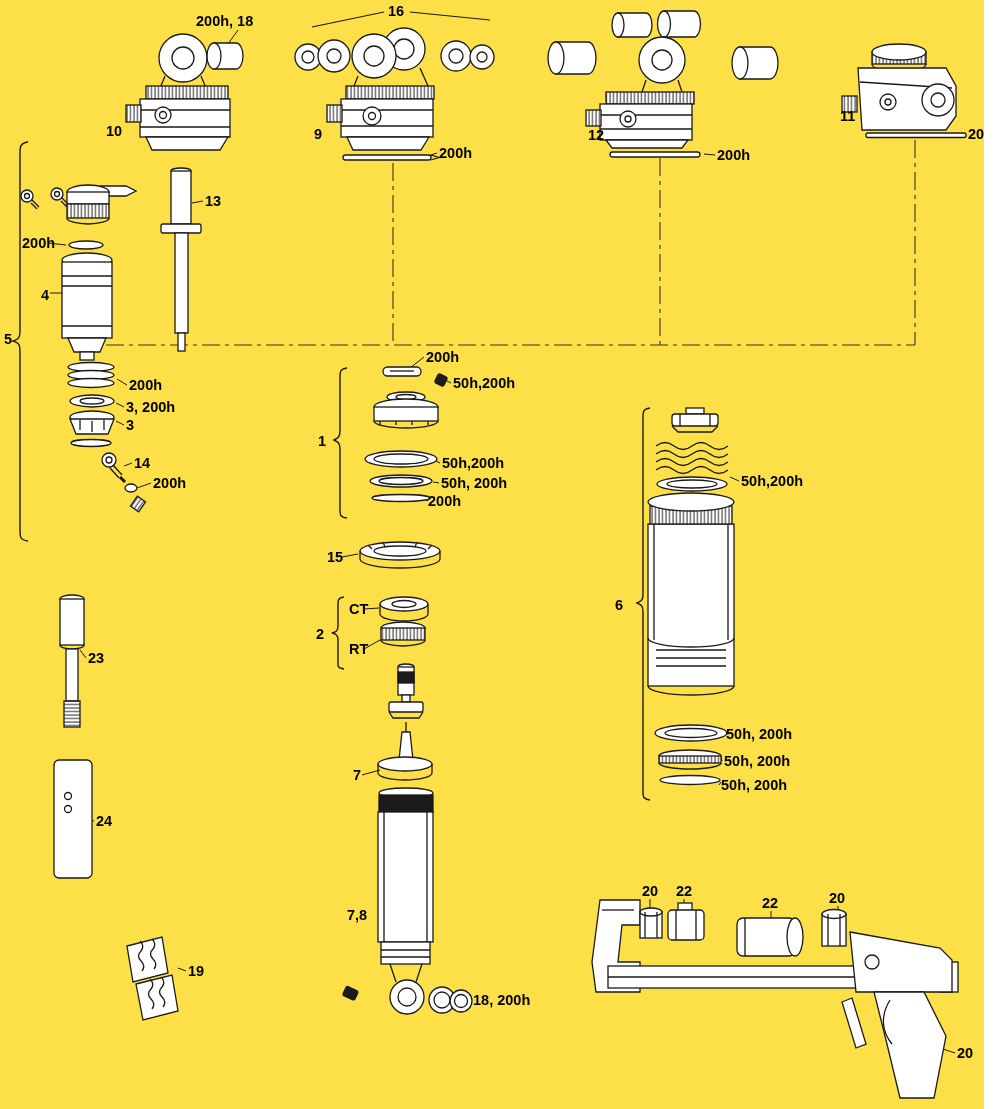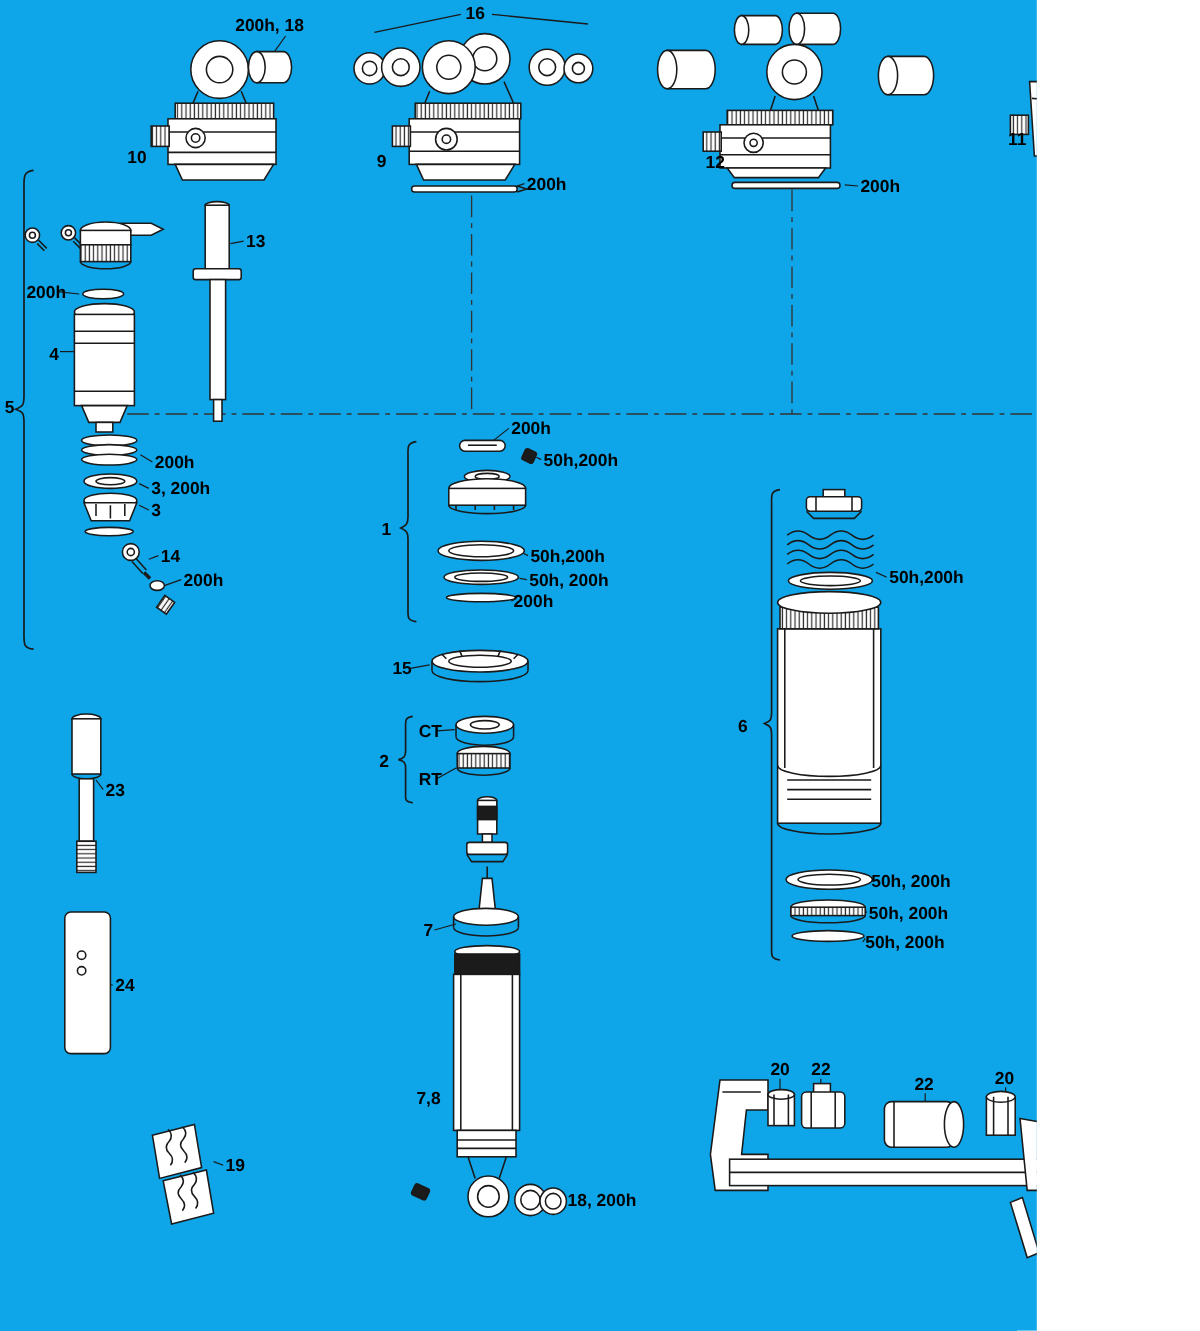--- a/index.html
+++ b/index.html
@@ -1,16 +1,16 @@
 <!DOCTYPE html>
 <html><head>
 <meta charset="utf-8">
 <style>
   html,body{margin:0;padding:0;background:#ffffff;}
-  .canvas{position:relative;width:864px;height:1109px;background:#0ea5e9;overflow:hidden;}
+  .canvas{position:relative;width:984px;height:1109px;background:#fde047;overflow:hidden;}
   svg text{
     font-family:"Liberation Sans", sans-serif;
     font-weight:700;
     font-size:14.5px;
   }
 </style>
 </head>
 <body>
 
 <div class="canvas">

